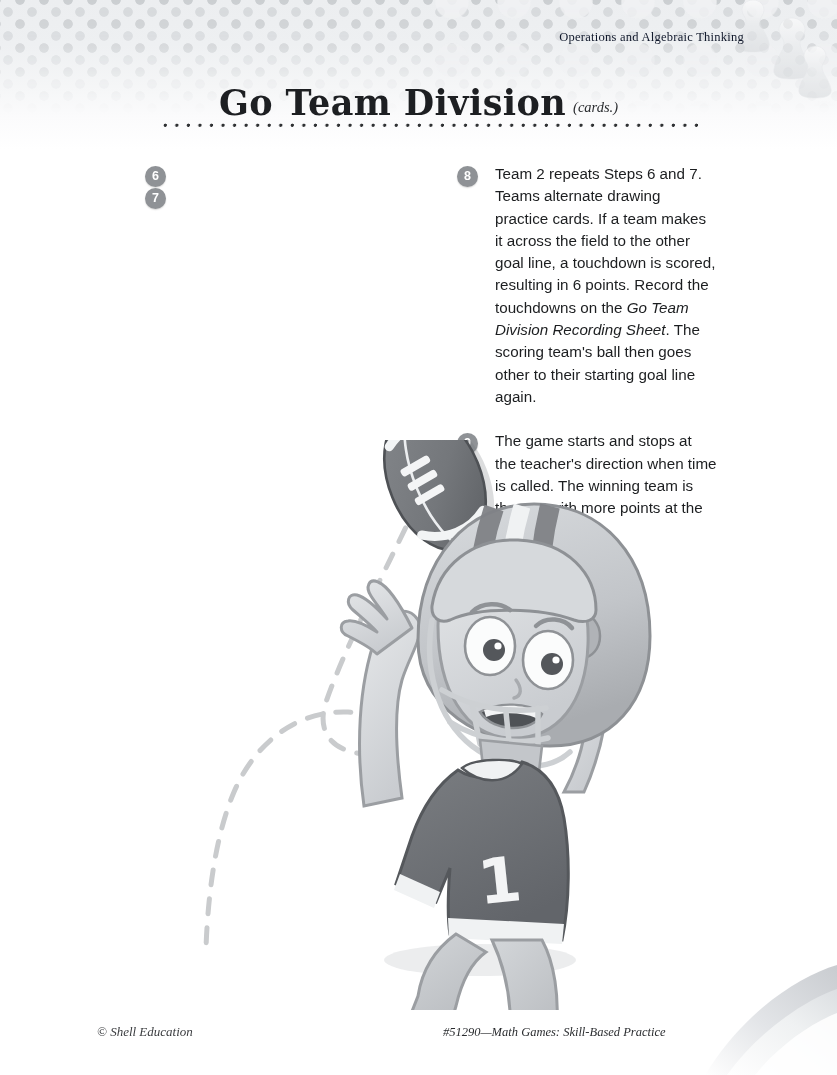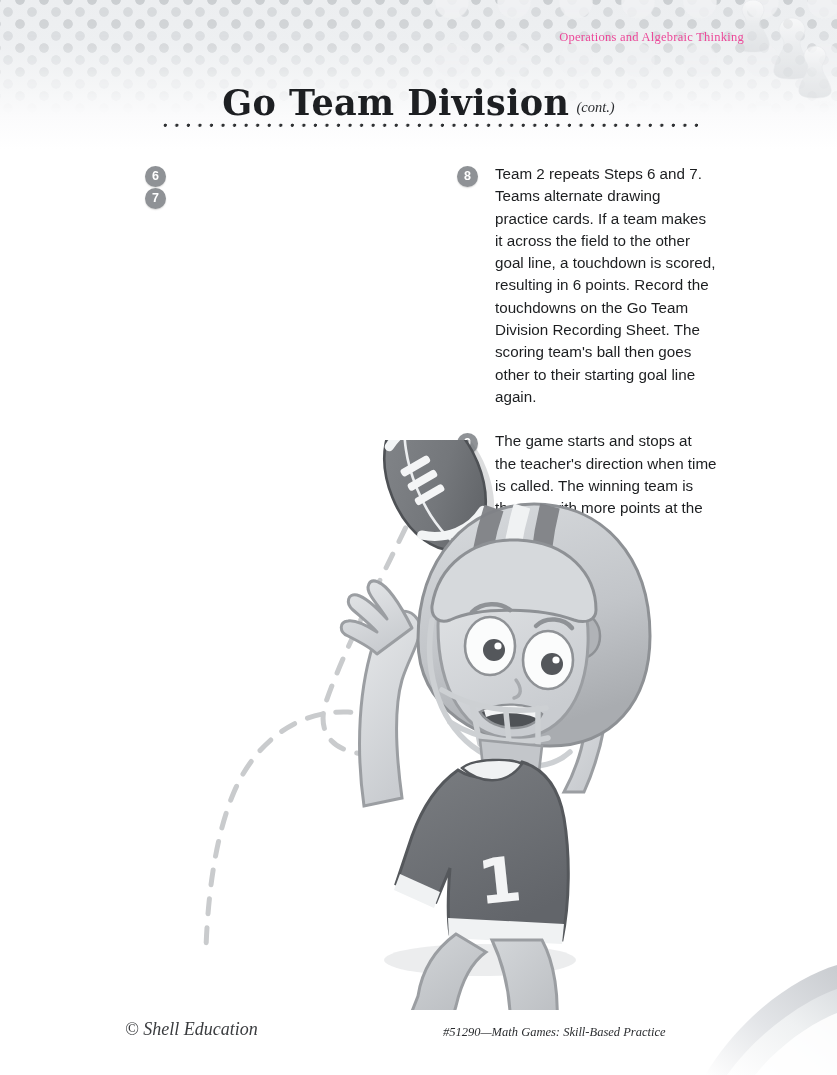--- a/index.html
+++ b/index.html
@@ -62,21 +62,21 @@
     opacity: 0.55;
   }
 
   
   .strand-label {
     position: absolute;
     right: 93px;
     top: 30px;
     font-family: "Liberation Serif", serif;
     font-size: 12.5px;
-    color: #ec4899;
+    color: #0f172a;
     letter-spacing: 0.25px;
     white-space: nowrap;
   }
 
   
   .title-wrap {
     position: absolute;
     left: 0; top: 82px;
     width: 837px;
     text-align: center;
@@ -132,38 +132,37 @@
     text-align: center;
     font-family: "Liberation Sans", sans-serif;
     box-shadow: 0 1px 1.5px rgba(0,0,0,0.16);
   }
   .step-text {
     font-size: 15.2px;
     line-height: 22.3px;
     color: #1c1e20;
     font-family: "Liberation Sans", sans-serif;
   }
-  .step-text .ital { }
+  .step-text .ital { font-style: italic; }
 
   
   .illus {
     position: absolute;
     left: 150px; top: 440px;
     width: 640px; height: 570px;
   }
 
   
   .footer-left {
     position: absolute;
     left: 97px; bottom: 35px;
     font-family: "Liberation Serif", serif;
     font-style: italic;
-    font-size: 18px;
+    font-size: 13px;
     color: #3a3c3f;
-    margin-left: 28px;
   }
   .footer-center {
     position: absolute;
     left: 443px; bottom: 35px;
     font-family: "Liberation Serif", serif;
     font-style: italic;
     font-size: 12.5px;
     color: #2a2c2f;
     white-space: nowrap;
   }
@@ -204,21 +203,21 @@
         <path d="M36 8 c7 0 11 5 11 10 c0 5 -4 7 -4 11 c0 7 7 12 9 22 c1 5 -2 9 -16 9 c-14 0 -17 -4 -16 -9 c2 -10 9 -15 9 -22 c0 -4 -4 -6 -4 -11 c0 -5 4 -10 11 -10 z"></path>
         <path d="M75 26 c8 0 13 6 13 12 c0 6 -5 8 -5 13 c0 8 8 14 10 26 c1 6 -2 10 -18 10 c-16 0 -19 -4 -18 -10 c2 -12 10 -18 10 -26 c0 -5 -5 -7 -5 -13 c0 -6 5 -12 13 -12 z"></path>
         <path d="M98 54 c7 0 11 5 11 10 c0 5 -4 7 -4 11 c0 7 7 12 9 22 c1 5 -2 9 -16 9 c-14 0 -17 -4 -16 -9 c2 -10 9 -15 9 -22 c0 -4 -4 -6 -4 -11 c0 -5 4 -10 11 -10 z"></path>
       </g>
     </svg>
   </div>
 
   <div class="strand-label">Operations and Algebraic Thinking</div>
 
   <div class="title-wrap">
-    <span class="title-main">Go Team Division</span><span class="title-cont">(cont.)</span>
+    <span class="title-main">Go Team Division</span><span class="title-cont">(cards.)</span>
   </div>
   <div class="dot-rule"></div>
 
   <div class="col col-left">
 
     <div class="step">
       <div class="step-badge">6</div>
     </div>
 
     <div class="step">

